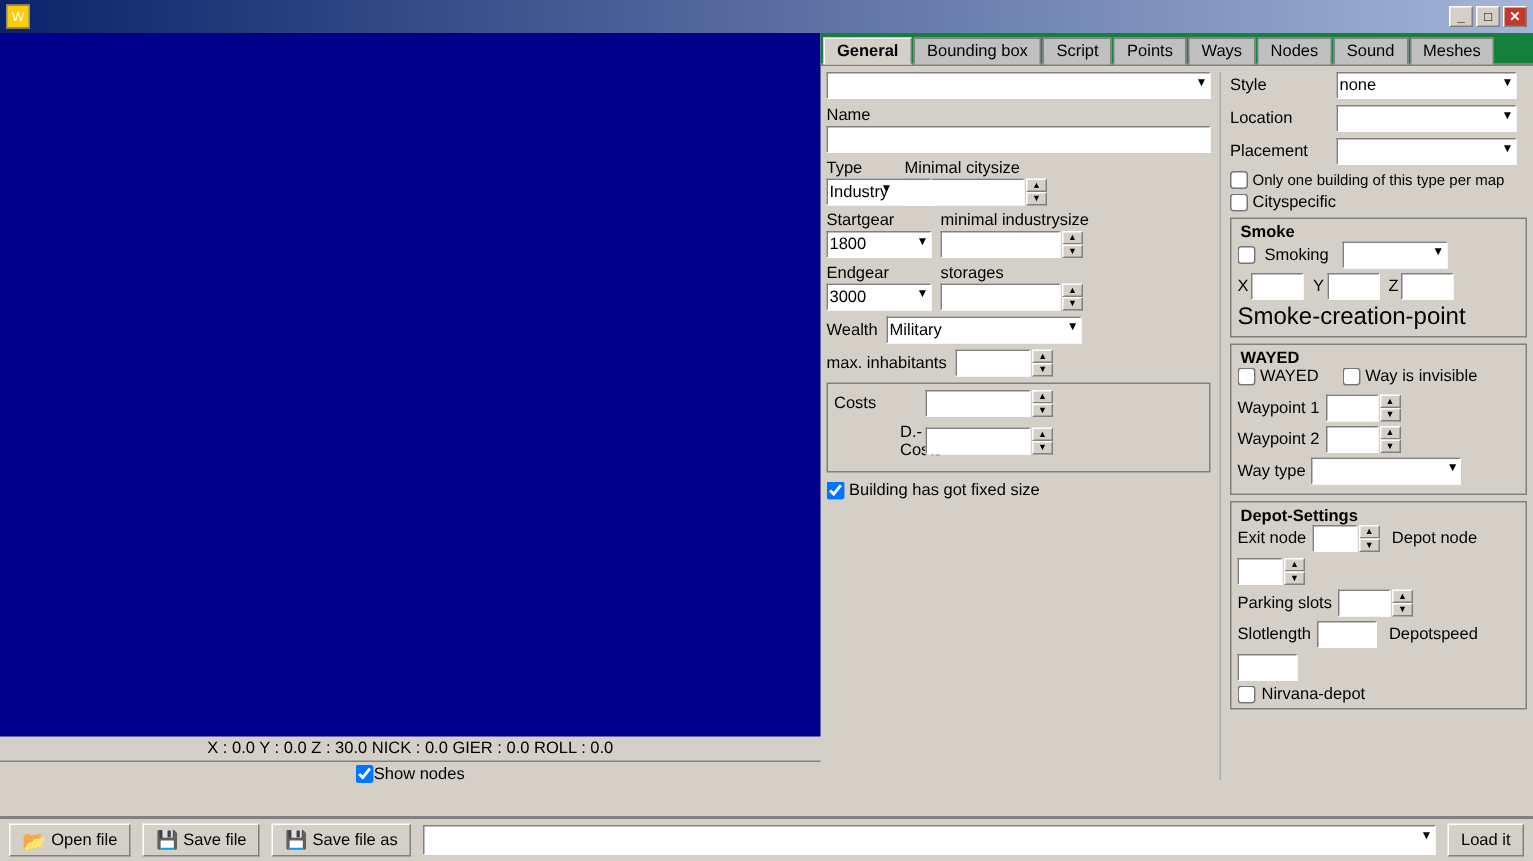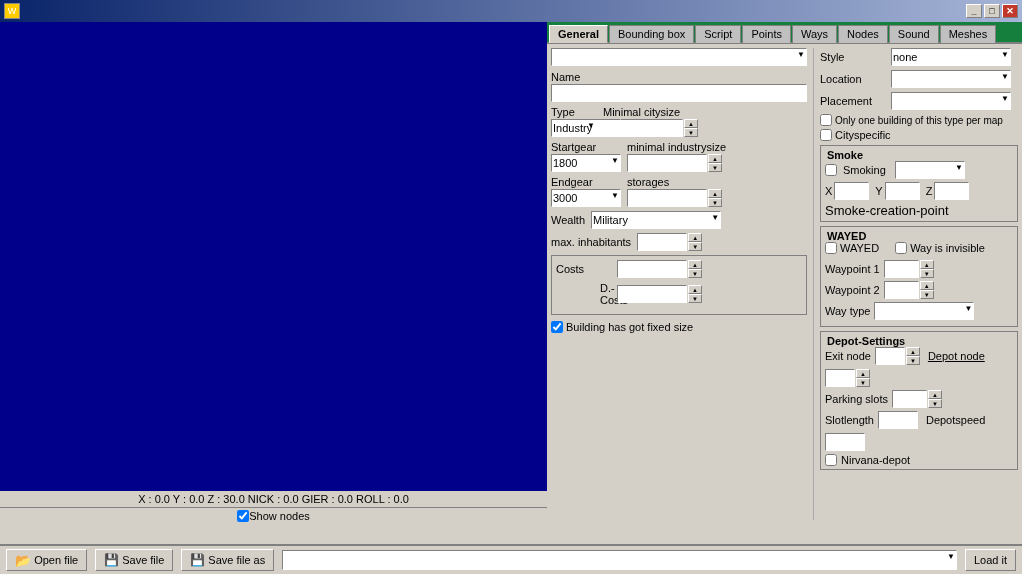--- a/index.html
+++ b/index.html
@@ -128,21 +128,21 @@
     }
 
     
     .nirvana-row { display: flex; align-items: center; gap: 4px; margin-top: 3px; }
 
     .depot-row { display: flex; align-items: center; gap: 4px; margin-bottom: 3px; flex-wrap: wrap; }
 
     .xy-row { display: flex; gap: 6px; align-items: center; margin-bottom: 3px; }
     .xy-item { display: flex; align-items: center; gap: 2px; }
 
-    .smoke-creation { font-size: 13px; margin-top: 2px; color: #000; }
+    .smoke-creation { font-size: 16px; margin-top: 2px; color: #000; }
 
     .wayed-section { border: 1px solid #808080; padding: 3px 4px; margin-bottom: 4px; }
 
     .status-line { font-size: 11px; padding: 2px 4px; text-align: center; }
 
     
     .panel-wrapper {
       display: flex;
       flex: 1;
       overflow: hidden;
@@ -462,21 +462,21 @@
           <div class="fieldset-legend">Depot-Settings</div>
           <div class="depot-row">
             <span>Exit node</span>
             <div class="spin-wrapper">
               <input type="text" class="spin-input" style="width: 30px;">
               <div class="spin-buttons">
                 <div class="spin-btn">▲</div>
                 <div class="spin-btn">▼</div>
               </div>
             </div>
-            <span style="margin-left:4px;text-decoration:underline;">Depot node</span>
+            <span style="margin-left:4px;">Depot node</span>
             <div class="spin-wrapper">
               <input type="text" class="spin-input" style="width: 30px;">
               <div class="spin-buttons">
                 <div class="spin-btn">▲</div>
                 <div class="spin-btn">▼</div>
               </div>
             </div>
           </div>
           <div class="depot-row">
             <span>Parking slots</span>

